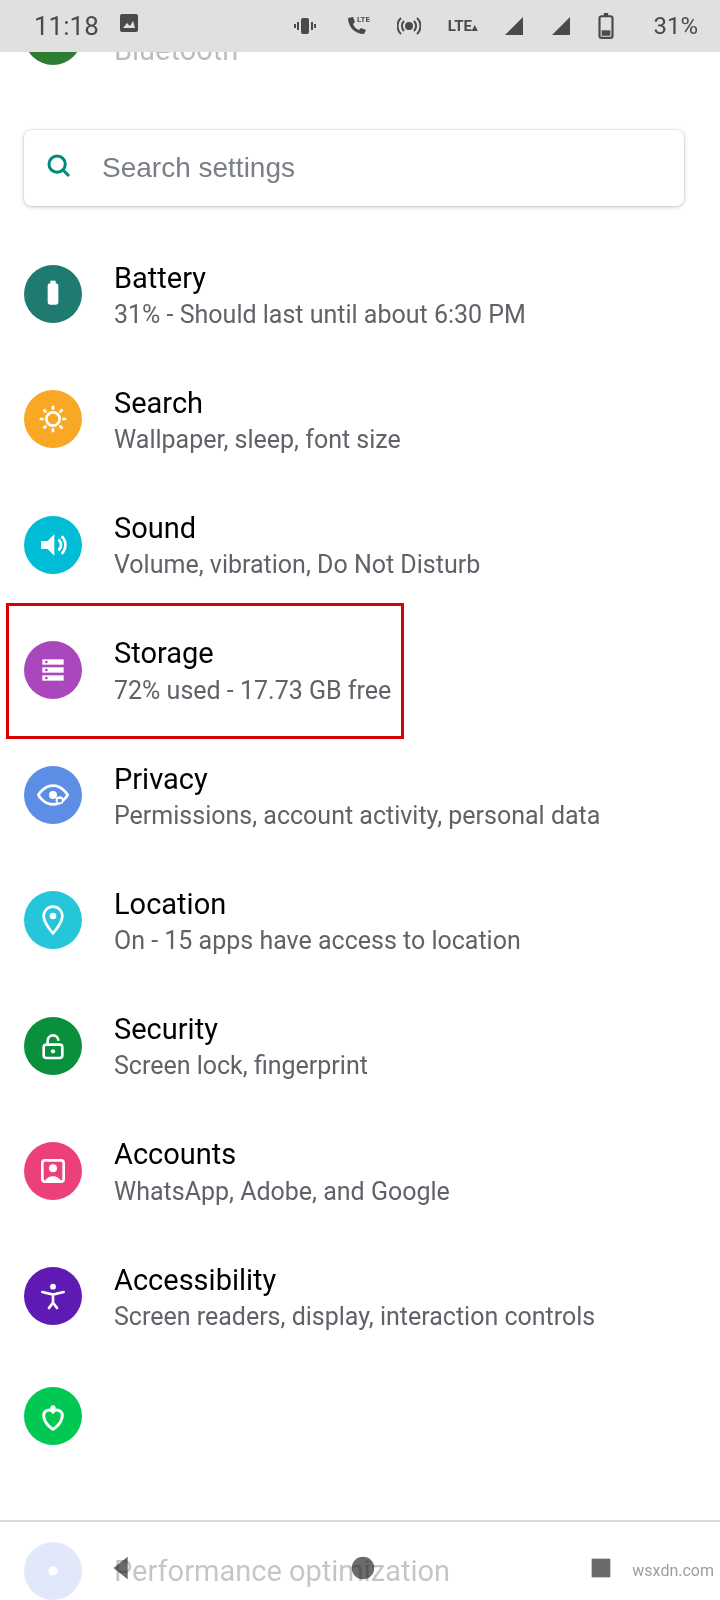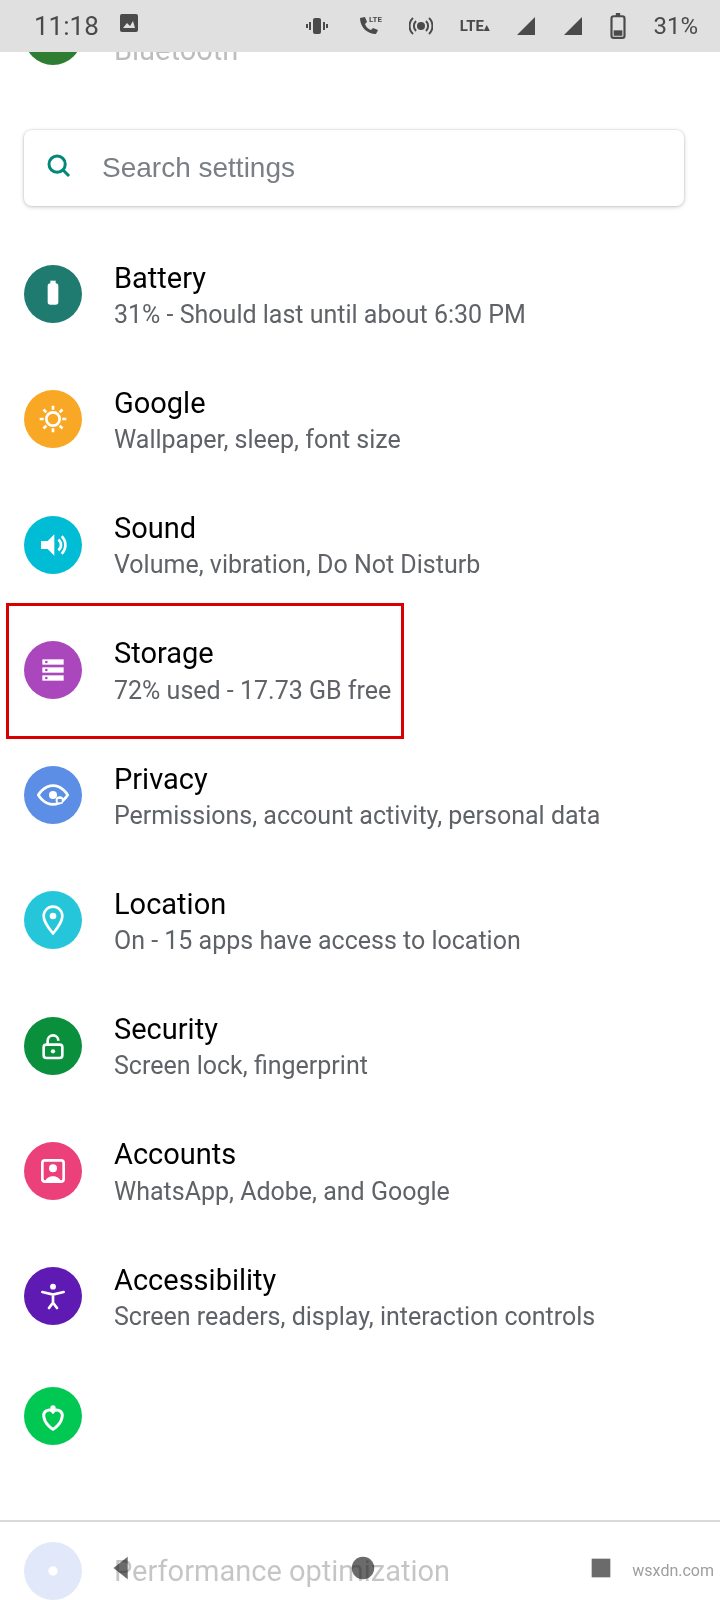--- a/index.html
+++ b/index.html
@@ -18,21 +18,21 @@
     background: #e0e0e0;
     display: flex;
     align-items: center;
     padding: 0 22px 0 34px;
     font-size: 26px;
     color: #4a4a4a;
   }
   .status-left { display: flex; align-items: flex-end; gap: 18px; }
   .status-right { margin-left: auto; display: flex; align-items: center; gap: 27px; }
   .status-right svg { display: block; }
-  .batt-text { font-size: 24px; margin-left: 0; }
+  .batt-text { font-size: 24px; margin-left: 12px; }
   
   .content {
     position: absolute;
     top: 52px; left: 0; right: 0; bottom: 100px;
     overflow: hidden;
   }
   .scroll-inner {
     position: relative;
     top: -20px; 
   }
@@ -221,21 +221,21 @@
     </div>
 
     <div class="row">
       <div class="circle" style="background:#f9a825;">
         <svg viewBox="0 0 24 24">
             <circle cx="12" cy="12" r="5" fill="none" stroke="#fff" stroke-width="2"></circle>
             <path d="M12 2v3M12 19v3M2 12h3M19 12h3M4.9 4.9l2.1 2.1M17 17l2.1 2.1M4.9 19.1L7 17M17 7l2.1-2.1" stroke="#fff" stroke-width="2"></path>
           </svg>
       </div>
       <div class="texts">
-        <div class="title">Google</div>
+        <div class="title">Search</div>
         <div class="sub">Wallpaper, sleep, font size</div>
       </div>
     </div>
 
     <div class="row">
       <div class="circle" style="background:#00bcd4;">
         <svg viewBox="0 0 24 24">
             <polygon points="3,9 8,9 13,4 13,20 8,15 3,15"></polygon>
             <path d="M16 8a5 5 0 0 1 0 8M18.5 5.5a9 9 0 0 1 0 13" fill="none" stroke="#fff" stroke-width="2"></path>
           </svg>

